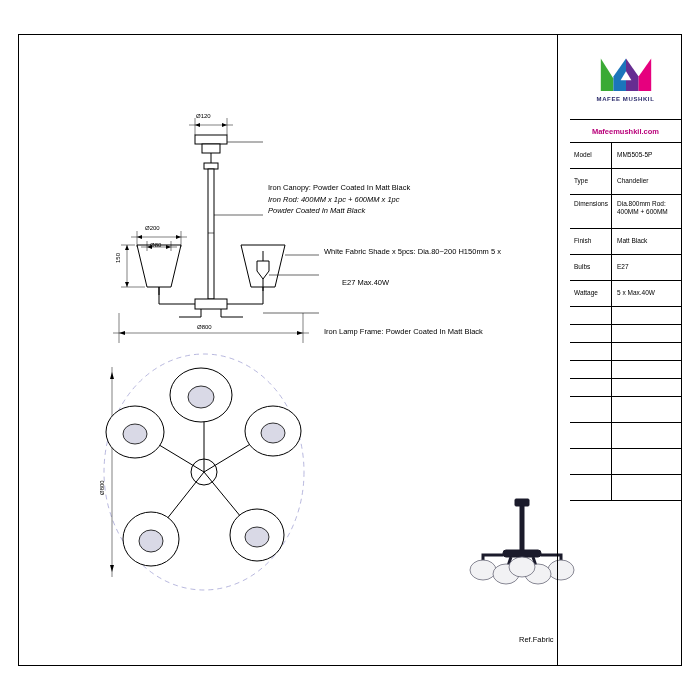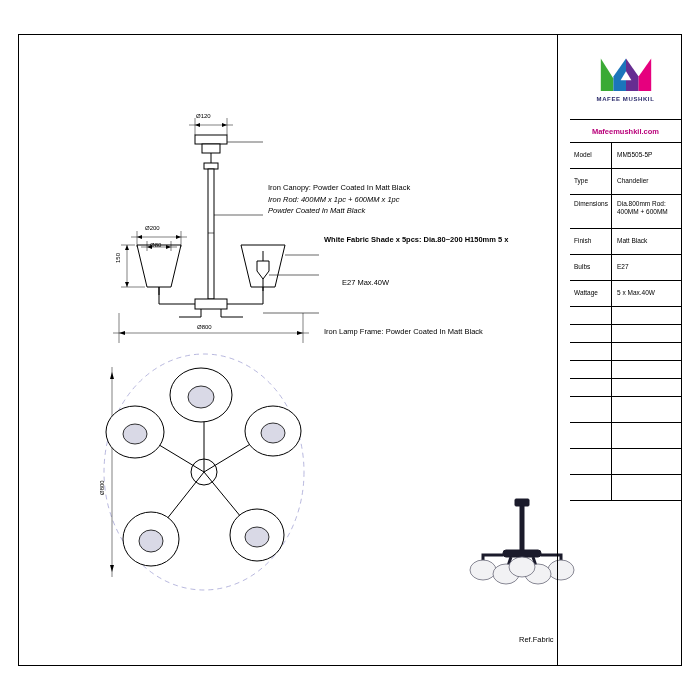--- a/index.html
+++ b/index.html
@@ -184,21 +184,21 @@
     <div class="dim" style="left:126px;top:190px;">Ø200</div>
     <div class="dim" style="left:131px;top:207px;">Ø80</div>
     <div class="dim" style="left:96px;top:228px;transform:rotate(-90deg);transform-origin:left top;"><span>150</span></div>
     <div class="dim" style="left:178px;top:289px;">Ø800</div>
 
     <div class="lbl" style="left:249px;top:100px;margin-top:48px;">Iron Canopy: Powder Coated In Matt Black</div>
     <div class="lbl" style="left:249px;top:160px;">
       <div style="white-space:pre-line;font-style:italic;">Iron Rod: 400MM x 1pc + 600MM x 1pc
 Powder Coated In Matt Black</div>
     </div>
-    <div class="lbl" style="left:305px;top:200px;font-weight:bold;">White Fabric Shade x 5pcs: Dia.80~200 H150mm 5 x</div>
+    <div class="lbl" style="left:305px;top:212px;">White Fabric Shade x 5pcs: Dia.80~200 H150mm 5 x</div>
     <div class="lbl" style="left:323px;top:243px;">E27 Max.40W</div>
     <div class="lbl" style="left:305px;top:292px;">Iron Lamp Frame: Powder Coated In Matt Black</div>
 
     <svg width="300" height="290" style="position:absolute;left:60px;top:292px;">
       <g stroke="#000" fill="none">
 
         <ellipse cx="125" cy="145" rx="100" ry="118" stroke="#9a9ad0" stroke-width="0.7" stroke-dasharray="5,4"></ellipse>
 
         <line x1="33" y1="40" x2="33" y2="250" stroke-width="0.5"></line>
         <polygon points="33,45 31,52 35,52" fill="#000" stroke="none"></polygon>

